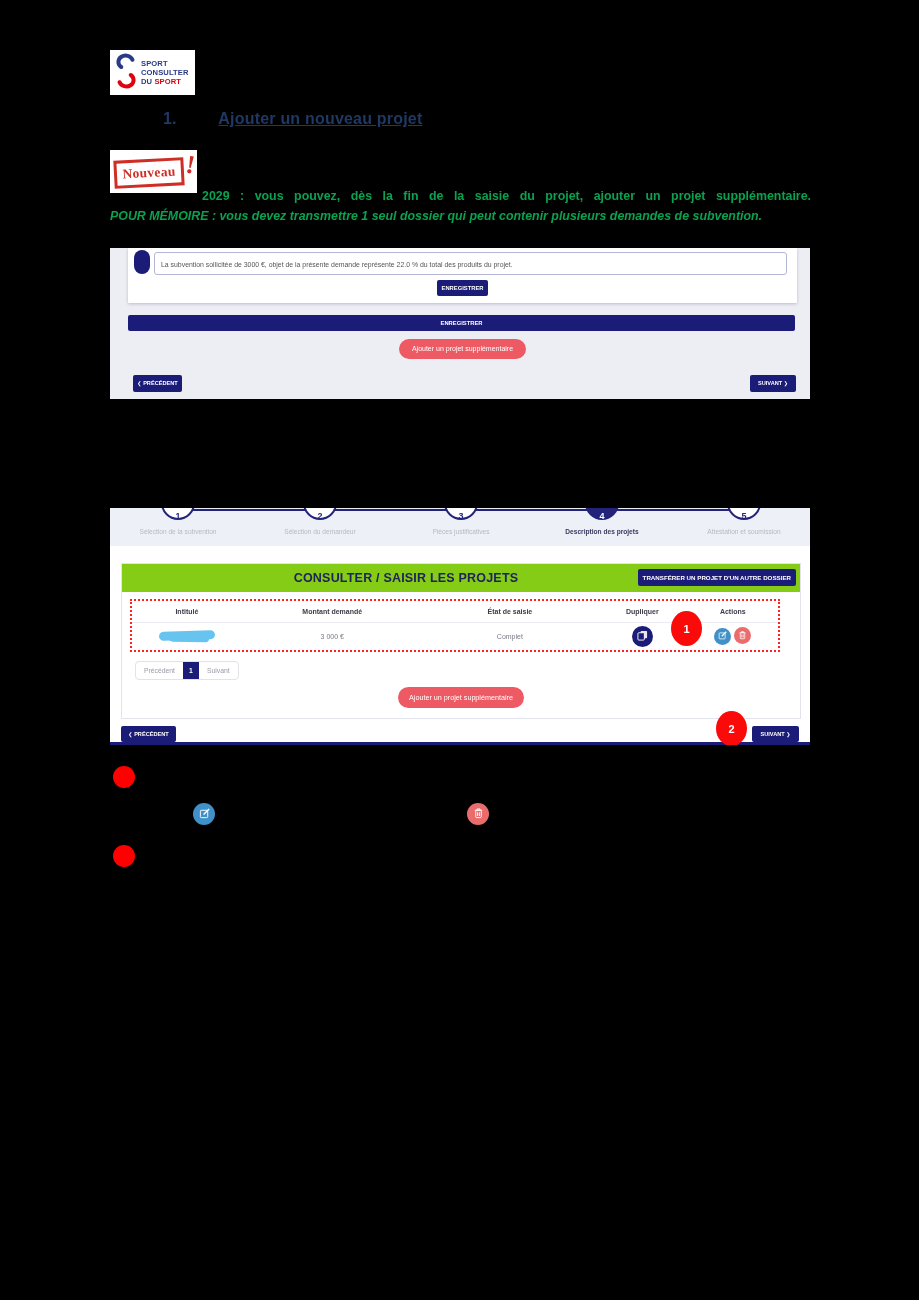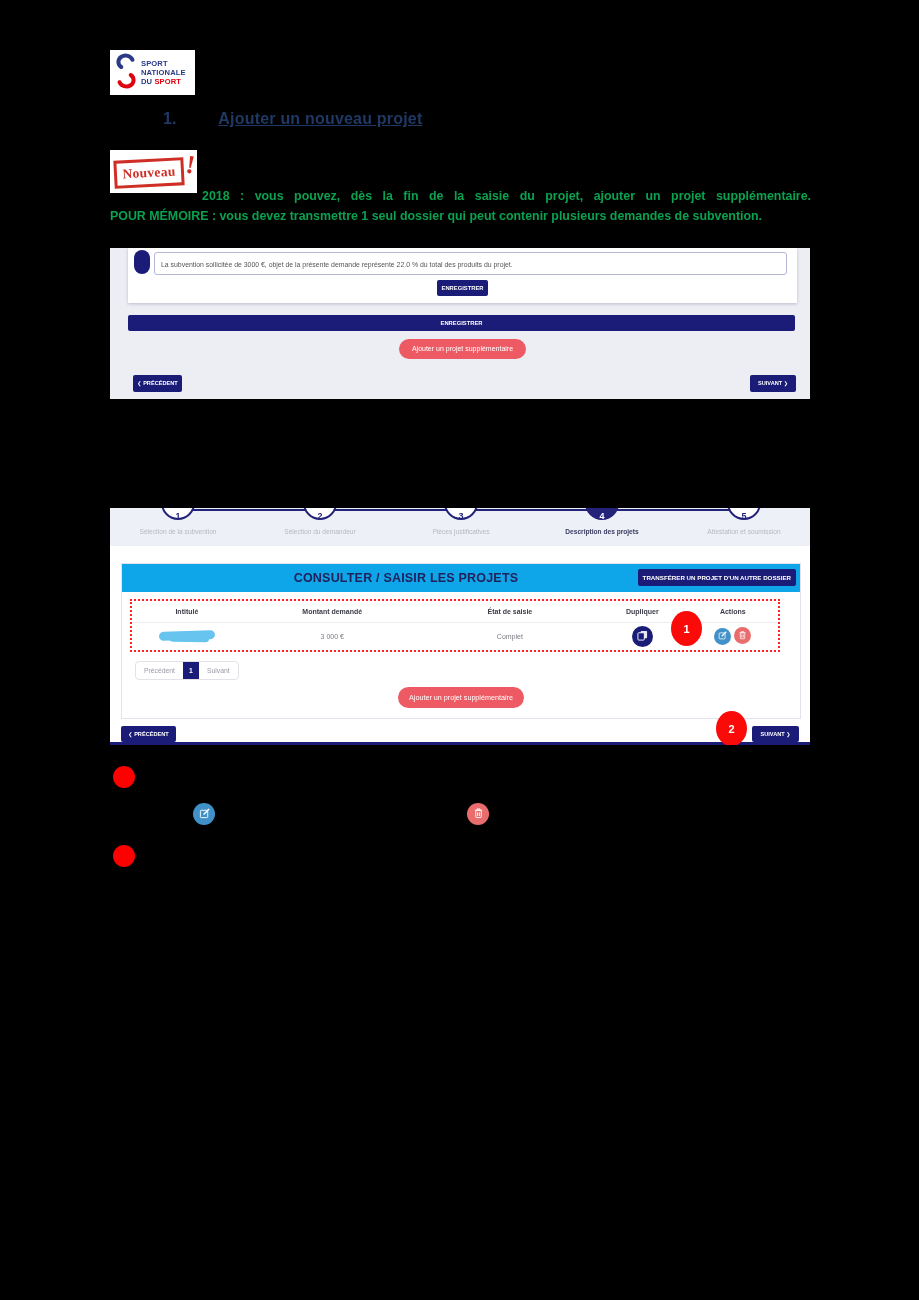--- a/index.html
+++ b/index.html
@@ -24,21 +24,21 @@
                transform:rotate(-3deg);display:flex;align-items:center;justify-content:center;}
   .stamp-word{color:#cf2e26;font-weight:bold;font-size:13.5px;
               font-family:"Liberation Serif","DejaVu Serif",serif;letter-spacing:.3px;}
   .stamp-excl{position:absolute;right:2px;top:0px;color:#cf2e26;font-weight:bold;font-size:26px;
               font-family:"Liberation Serif","DejaVu Serif",serif;transform:rotate(10deg);}
 
   
   .intro{left:110px;top:187px;width:701px;color:#0aa14f;font-weight:bold;font-size:12.4px;
          line-height:19.5px;}
   .intro .s1{display:block;text-align:justify;text-align-last:justify;text-indent:92px;}
-  .intro .s2{display:block;text-align:justify;}
+  .intro .s2{display:block;text-align:justify;font-style:italic;}
 
   
   .navy-btn{background:#1b1b78;color:#fff;font-weight:bold;text-align:center;border-radius:2px;}
   .red-pill{background:#ee5a63;color:#fff;text-align:center;border-radius:11px;}
   .chev{font-size:5px;}
 
   
   .shot1{left:110px;top:248px;width:700px;height:151px;background:#edeef4;overflow:hidden;}
   .s1-card{position:absolute;left:18px;top:0;width:669px;height:55px;background:#fff;
            box-shadow:0 1px 3px rgba(40,40,80,.25);}
@@ -59,21 +59,21 @@
   .s2-line{position:absolute;left:68px;top:1px;width:566px;height:2px;background:#23237a;}
   .step-circle{position:absolute;top:-22px;width:34px;height:34px;border-radius:50%;
                border:2px solid #23237a;background:#fff;box-sizing:border-box;color:#23237a;
                font-size:9px;font-weight:bold;text-align:center;line-height:56px;}
   .step-circle.active{background:#23237a;color:#fff;}
   .step-label{position:absolute;top:20px;width:130px;text-align:center;font-size:6.6px;color:#b8b8c4;}
   .step-label.active{color:#3a3a60;font-weight:bold;}
 
   .s2-card{position:absolute;left:11px;top:55px;width:680px;height:156px;background:#fff;
            border:1px solid #e3e3ee;box-sizing:border-box;}
-  .s2-header{position:relative;height:28px;background:#0ea5e9;display:flex;align-items:center;}
+  .s2-header{position:relative;height:28px;background:#84cc16;display:flex;align-items:center;}
   .s2-title{flex:1;padding-right:110px;text-align:center;font-size:12.5px;font-weight:bold;
             color:#21215c;letter-spacing:.2px;}
   .s2-transfer{position:absolute;right:4px;top:5px;height:17px;line-height:17px;padding:0 5px;
                font-size:6.2px;}
   .s2-table{position:absolute;left:8px;top:35px;width:650px;height:53px;border:2px dotted #ff2020;
             box-sizing:border-box;background:#fff;}
   .t-head{display:flex;height:21px;align-items:center;font-size:7px;font-weight:bold;color:#3c3c48;
           border-bottom:1px solid #ececf2;}
   .t-row{display:flex;height:26px;align-items:center;font-size:7px;color:#7a7a85;}
   .c1{width:17%;text-align:center;} .c2{width:28%;text-align:center;} .c3{width:27%;text-align:center;}
@@ -112,38 +112,38 @@
 
   <div class="abs logo-box">
     <span>
       <svg width="24" height="36" viewBox="0 0 30 42">
         <path d="M23 7 A9 8 0 1 0 9 16" fill="none" stroke="#2b3a86" stroke-width="5" stroke-linecap="round"></path>
         <path d="M7 35 A9 8 0 1 0 21 26" fill="none" stroke="#e1000f" stroke-width="5" stroke-linecap="round"></path>
       </svg>
     </span>
     <span class="logo-text">
       <span>SPORT</span><br>
-      <span>NATIONALE</span><br>
+      <span>CONSULTER</span><br>
       <span>DU </span><span class="red">SPORT</span>
     </span>
   </div>
 
   <div class="abs heading">
     <span class="num">1.</span><span class="title">Ajouter un nouveau projet</span>
   </div>
 
   <div class="abs stamp-box">
     <div class="stamp-frame">
       <span class="stamp-word">Nouveau</span>
     </div>
     <span class="stamp-excl">!</span>
   </div>
 
   <div class="abs intro">
-    <span class="s1">2018 : vous pouvez, dès la fin de la saisie du projet, ajouter un projet supplémentaire.</span>
+    <span class="s1">2029 : vous pouvez, dès la fin de la saisie du projet, ajouter un projet supplémentaire.</span>
     <span class="s2">POUR MÉMOIRE :  vous devez transmettre 1 seul dossier qui peut contenir plusieurs demandes de subvention.</span>
   </div>
 
   <div class="abs shot1">
     <div class="s1-card">
       <div class="s1-toggle"></div>
       <div class="s1-field">La subvention sollicitée de 3000 €, objet de la présente demande représente 22.0 % du total des produits du projet.</div>
       <div class="s1-save navy-btn">ENREGISTRER</div>
     </div>
     <div class="s1-bar navy-btn">ENREGISTRER</div>

